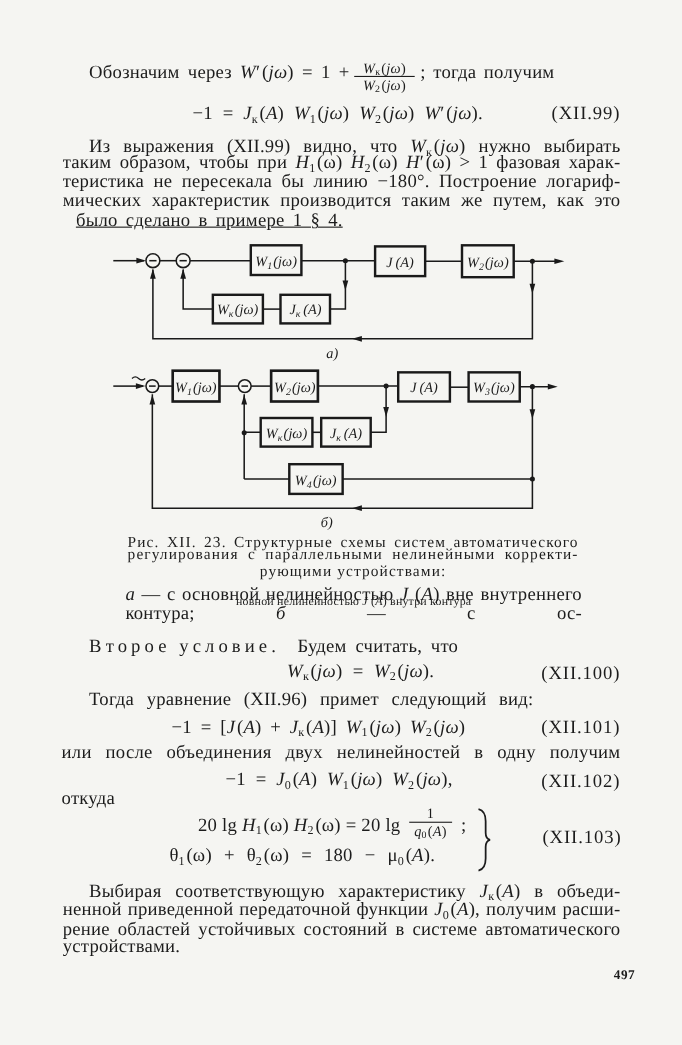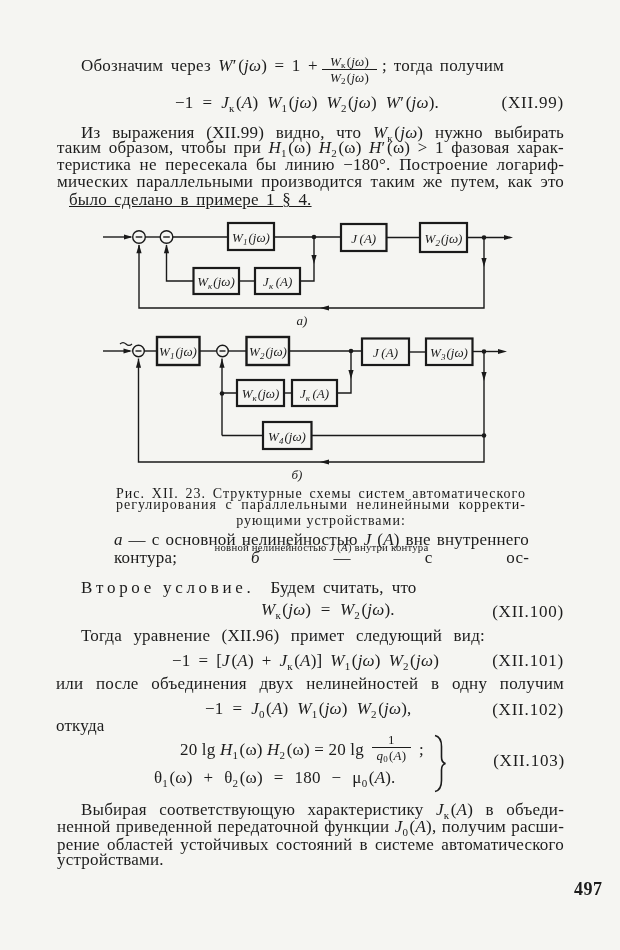--- a/index.html
+++ b/index.html
@@ -17,51 +17,51 @@
 </style></head><body>
 
 <div class="ln" style="left:81px;top:57px;word-spacing:3px;">Обозначим через <i>W</i>′ (<i>jω</i>) = 1 +</div>
 <div class="ln" style="left:322px;top:54.5px;font-size:13px;"><span class="fr"><span class="nu" style="display:block;padding:0 8px 1px 8px;"><i>W</i><sub style="font-size:9px;vertical-align:-2px;">к</sub> (<i>jω</i>)</span><span class="de" style="display:block;"><i>W</i><sub style="font-size:9px;vertical-align:-2px;">2</sub> (<i>jω</i>)</span></span></div>
 <div class="ln" style="left:382px;top:57px;word-spacing:2.5px;">; тогда получим</div>
 <div class="ln" style="left:175px;top:93.5px;word-spacing:4.5px;">−1 = <i>J</i><sub>к</sub> (<i>A</i>) <i>W</i><sub>1</sub> (<i>jω</i>) <i>W</i><sub>2</sub> (<i>jω</i>) <i>W</i>′ (<i>jω</i>).</div>
 <div class="ln tag" style="left:450px;top:94px;">(XII.99)</div>
 <div class="ln j" style="left:81px;top:124px;width:483px;">Из выражения (XII.99) видно, что <i>W</i><sub>к</sub> (<i>jω</i>) нужно выбирать</div>
 <div class="ln j" style="left:57px;top:139.3px;width:507px;">таким образом, чтобы при <i>H</i><sub>1</sub> (ω) <i>H</i><sub>2</sub> (ω) <i>H</i>′ (ω) &gt; 1 фазовая харак-</div>
 <div class="ln j" style="left:57px;top:156.1px;width:507px;">теристика не пересекала бы линию −180°. Построение логариф-</div>
-<div class="ln j" style="left:57px;top:173px;width:507px;">мических параллельными производится таким же путем, как это</div>
+<div class="ln j" style="left:57px;top:173px;width:507px;">мических характеристик производится таким же путем, как это</div>
 <div class="ln" style="left:69px;top:191.4px;word-spacing:3px;text-decoration:underline;">было сделано в примере 1 § 4.</div>
 
 <div class="ln cap j" style="left:116px;top:486.5px;width:410px;">Рис. XII. 23. Структурные схемы систем автоматического</div>
 <div class="ln cap j" style="left:116px;top:498.4px;width:410px;">регулирования с параллельными нелинейными корректи-</div>
 <div class="ln cap ctr" style="left:116px;top:514px;width:410px;">рующими устройствами:</div>
 <div class="ln fine j" style="left:114px;top:531px;width:415px;"><i>а</i> — с основной нелинейностью <i>J</i> (<i>A</i>) вне внутреннего контура; <i>б</i> — с ос-</div>
 <div class="ln fine ctr" style="left:114px;top:542px;width:415px;font-size:10.8px;">новной нелинейностью <i>J</i> (<i>A</i>) внутри контура</div>
 
 <div class="ln" style="left:81px;top:578.5px;"><span style="letter-spacing:3.7px;">Второе условие.</span><span style="word-spacing:3.5px;">&nbsp; Будем считать, что</span></div>
 <div class="ln" style="left:245px;top:601px;word-spacing:5px;margin-left:16px;"><i>W</i><sub>к</sub> (<i>jω</i>) = <i>W</i><sub>2</sub> (<i>jω</i>).</div>
 <div class="ln tag" style="left:450px;top:603px;">(XII.100)</div>
 <div class="ln" style="left:81px;top:627px;word-spacing:7px;">Тогда уравнение (XII.96) примет следующий вид:</div>
-<div class="ln" style="left:172px;top:651.5px;word-spacing:3.5px;">−1 = [<i>J</i> (<i>A</i>) + <i>J</i><sub>к</sub> (<i>A</i>)] <i>W</i><sub>1</sub> (<i>jω</i>) <i>W</i><sub>2</sub> (<i>jω</i>)</div>
+<div class="ln" style="left:156px;top:651.5px;word-spacing:3.5px;">−1 = [<i>J</i> (<i>A</i>) + <i>J</i><sub>к</sub> (<i>A</i>)] <i>W</i><sub>1</sub> (<i>jω</i>) <i>W</i><sub>2</sub> (<i>jω</i>)</div>
 <div class="ln tag" style="left:450px;top:652px;">(XII.101)</div>
 <div class="ln j" style="left:56px;top:675px;width:508px;">или после объединения двух нелинейностей в одну получим</div>
 <div class="ln" style="left:205px;top:700px;word-spacing:4.5px;">−1 = <i>J</i><sub>0</sub> (<i>A</i>) <i>W</i><sub>1</sub> (<i>jω</i>) <i>W</i><sub>2</sub> (<i>jω</i>),</div>
 <div class="ln tag" style="left:450px;top:700.5px;">(XII.102)</div>
 <div class="ln" style="left:56px;top:716.5px;">откуда</div>
 
 <div class="ln" style="left:180px;top:740.5px;word-spacing:0px;">20 lg <i>H</i><sub>1</sub> (ω) <i>H</i><sub>2</sub> (ω) = 20 lg</div>
 <div class="ln" style="left:372px;top:733px;font-size:13px;"><span class="fr"><span class="nu" style="display:block;padding:0 16px 1px 16px;">1</span><span class="de" style="display:block;"><i>q</i><sub style="font-size:9px;vertical-align:-2px;">0</sub> (<i>A</i>)</span></span></div>
 <div class="ln" style="left:419px;top:740.5px;">;</div>
 <div class="ln" style="left:154px;top:768.5px;word-spacing:6.5px;">θ<sub>1</sub> (ω) + θ<sub>2</sub> (ω) = 180 − μ<sub>0</sub> (<i>A</i>).</div>
 <div class="ln tag" style="left:450px;top:752px;width:115px;">(XII.103)</div>
 
 <div class="ln j" style="left:81px;top:800.5px;width:483px;">Выбирая соответствующую характеристику <i>J</i><sub>к</sub> (<i>A</i>) в объеди-</div>
 <div class="ln j" style="left:57px;top:817.5px;width:507px;">ненной приведенной передаточной функции <i>J</i><sub>0</sub> (<i>A</i>), получим расши-</div>
 <div class="ln j" style="left:57px;top:835.5px;width:507px;">рение областей устойчивых состояний в системе автоматического</div>
 <div class="ln" style="left:57px;top:850.5px;">устройствами.</div>
-<div class="ln" style="left:574px;top:879.5px;font-size:18px;letter-spacing:0.5px;"><b>497</b></div>
+<div class="ln" style="left:558px;top:879.5px;font-size:12px;letter-spacing:0.5px;"><b>497</b></div>
 <svg width="620" height="950" viewBox="0 0 620 950">
 <g stroke="#1a1a1a" stroke-width="1.4" fill="none">
 
 <path d="M103 237H131"></path>
 <circle cx="139" cy="237" r="6.3"></circle>
 <path d="M135.7 237h6.6"></path>
 <circle cx="166.5" cy="237" r="6.3"></circle>
 <path d="M163.2 237h6.6"></path>
 <path d="M145.3 237H160.2"></path>
 <path d="M172.8 237H228"></path>

